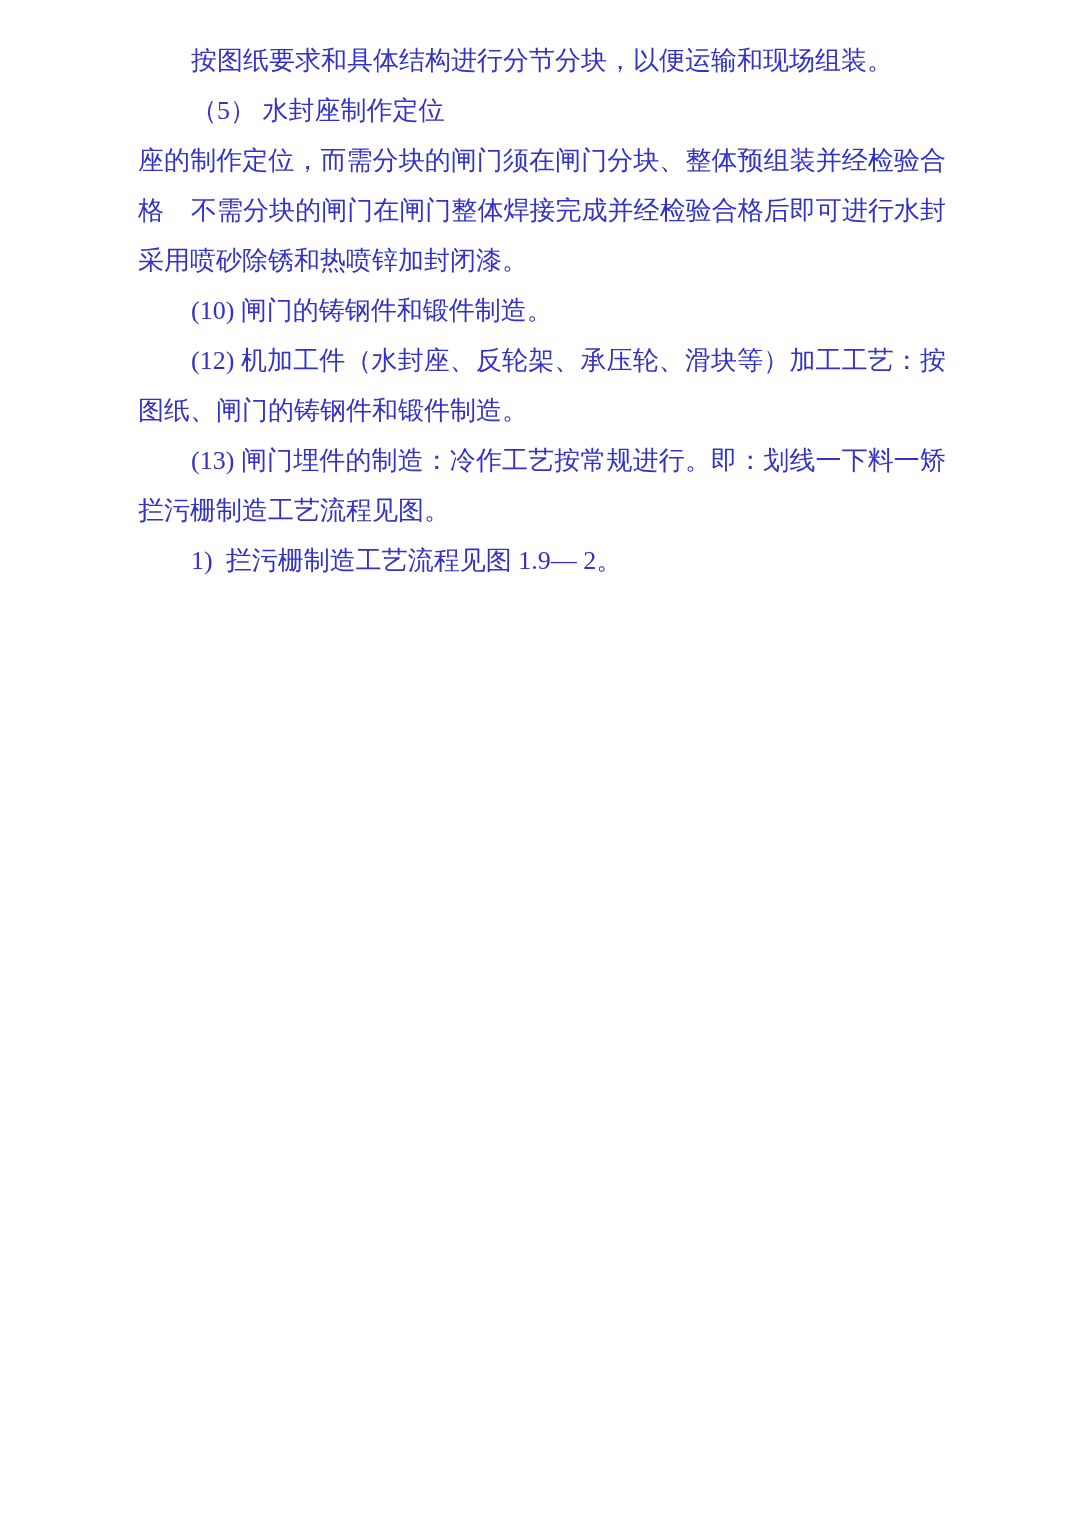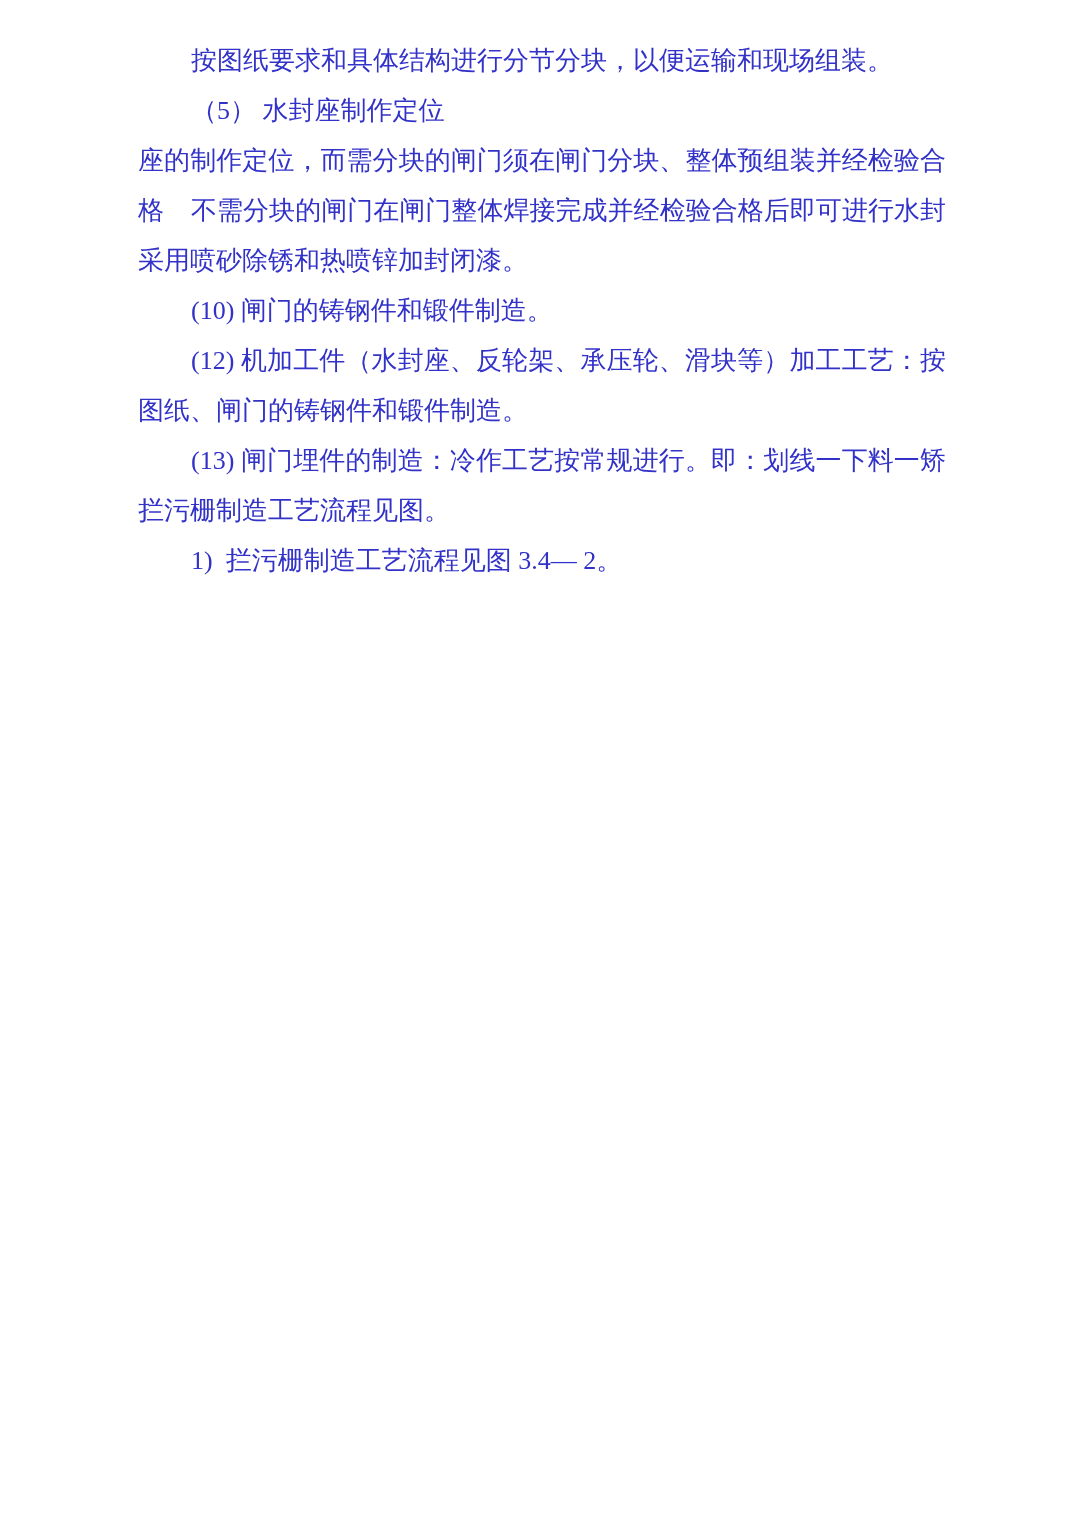--- a/index.html
+++ b/index.html
@@ -47,15 +47,15 @@
   <div class="line indent">按图纸要求和具体结构进行分节分块，以便运输和现场组装。</div>
       <div class="line indent">（5） 水封座制作定位</div>
       <div class="line justify">座的制作定位，而需分块的闸门须在闸门分块、整体预组装并经检验合格</div>
       <div class="line indent justify">不需分块的闸门在闸门整体焊接完成并经检验合格后即可进行水封</div>
       <div class="line">采用喷砂除锈和热喷锌加封闭漆。</div>
       <div class="line indent">(10) 闸门的铸钢件和锻件制造。</div>
       <div class="line indent justify">(12) 机加工件（水封座、反轮架、承压轮、滑块等）加工工艺：按</div>
       <div class="line">图纸、闸门的铸钢件和锻件制造。</div>
       <div class="line indent justify">(13) 闸门埋件的制造：冷作工艺按常规进行。即：划线一下料一矫</div>
       <div class="line">拦污栅制造工艺流程见图。</div>
-      <div class="line indent">1)  拦污栅制造工艺流程见图 3.4— 2。</div>
+      <div class="line indent">1)  拦污栅制造工艺流程见图 1.9— 2。</div>
     </div>
 </div>
 
 </body></html>

